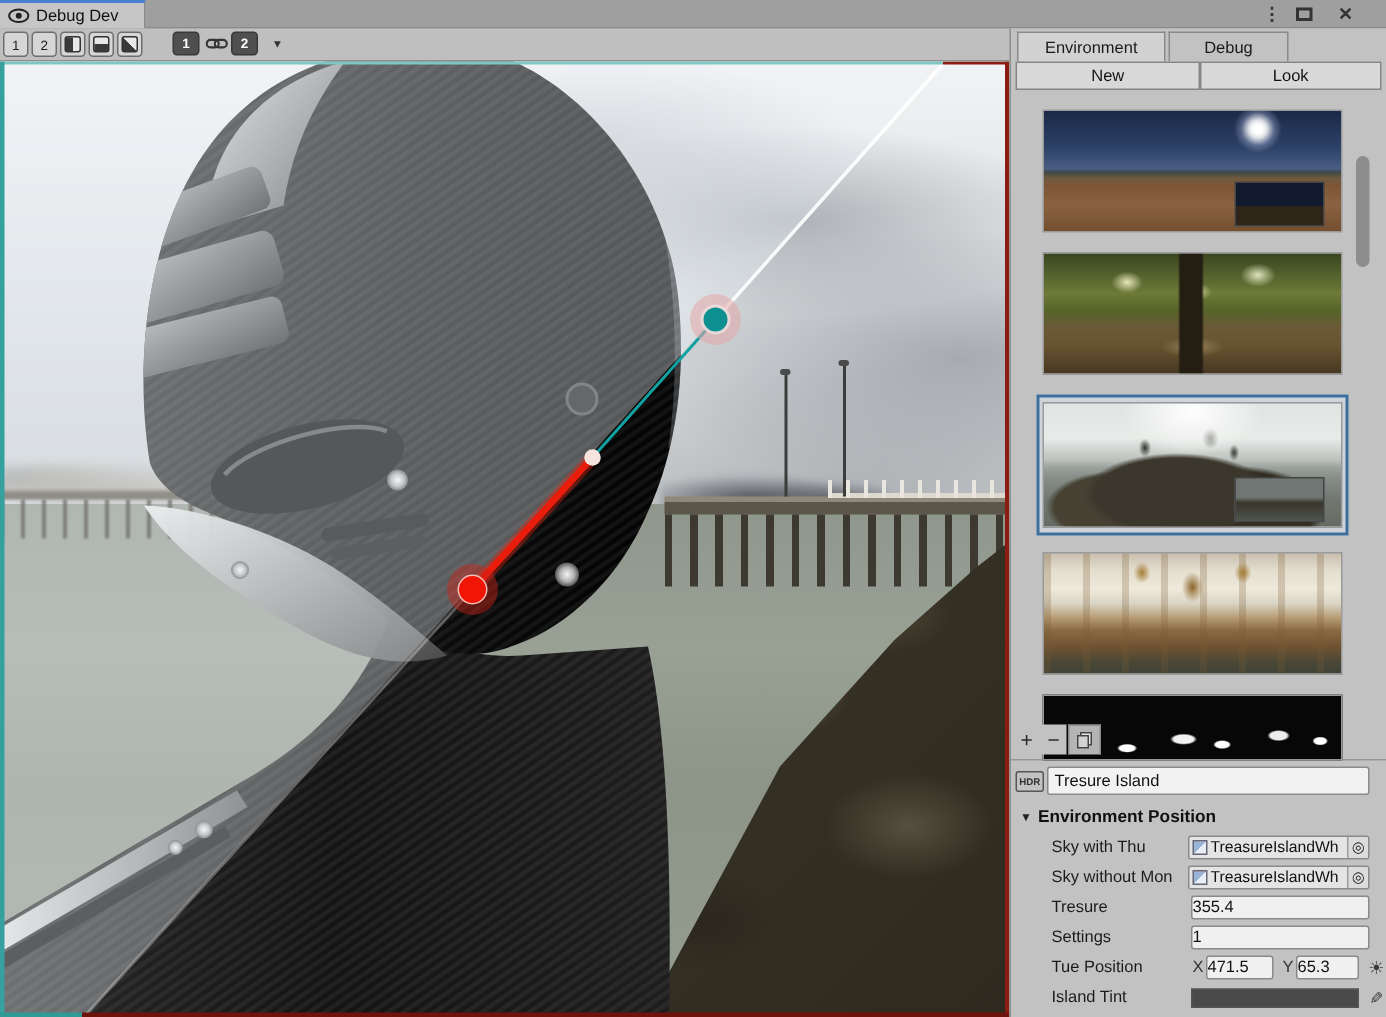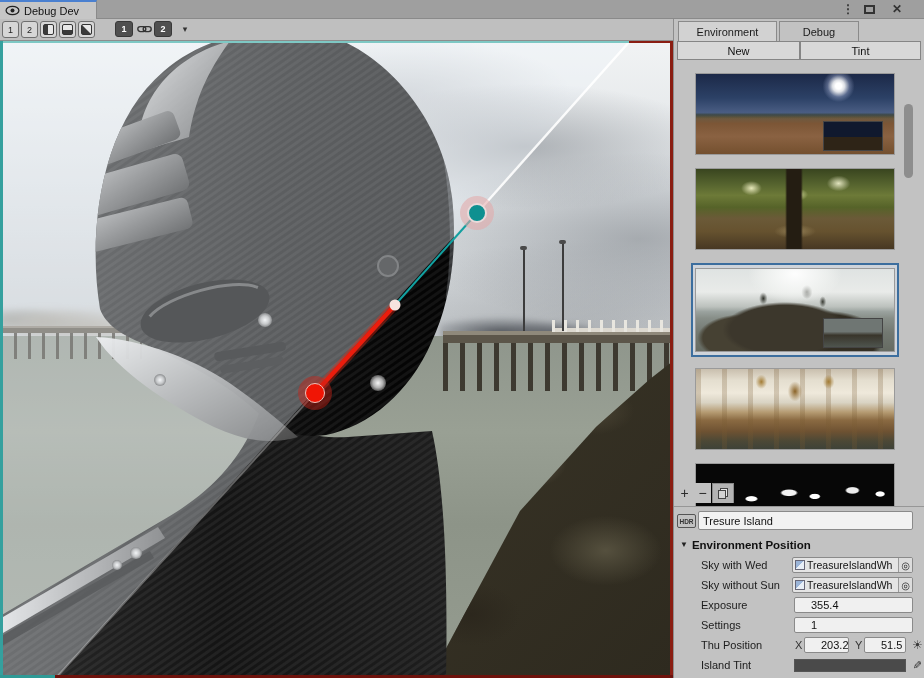--- a/index.html
+++ b/index.html
@@ -94,21 +94,21 @@
                font-size:6.5px; font-weight:bold; color:#333; display:flex; align-items:center; justify-content:center; }
   #hdr-name { left:24px; top:492px; width:215px; height:19px; background:#f2f2f2; border:1px solid #8a8a8a;
               border-radius:2px; font-size:11px; color:#111; display:flex; align-items:center; padding-left:4px;text-align:right; }
 
   #settings-header { left:0; top:517px; width:251px; height:17px; display:flex; align-items:center; gap:4px;
                      padding-left:6px; font-size:11.5px; font-weight:bold; color:#111; }
   #settings-header .arrow { font-size:8px; color:#222; }
   .srow { position:absolute; left:0; width:251px; height:20px; }
   .slabel { position:absolute; left:27px; top:3px; font-size:11px; color:#1c1c1c; white-space:nowrap; }
   .sfield { position:absolute; top:1px; height:16px; background:#f0f0f0; border:1px solid #8a8a8a; border-radius:2px;
-            font-size:11px; color:#111; display:flex; align-items:center; padding-left:16px; overflow:hidden; }
+            font-size:11px; color:#111; display:flex; align-items:center; padding-left:0; overflow:hidden; }
   .objfield { left:118px; width:121px; padding-left:2px; background:#e4e4e4; }
   .objfield .texico { width:10px; height:10px; flex:0 0 10px; margin-right:2px; border:1px solid #667;
             background: linear-gradient(135deg,#9ab4d8 0 50%, #e8eef6 50%); }
   .objfield .objtxt { white-space:nowrap; overflow:hidden; flex:1 1 auto; font-size:10.5px; }
   .objfield .picker { flex:0 0 14px; height:16px; margin-top:0px; border-left:1px solid #9a9a9a; background:#dcdcdc;
             display:flex; align-items:center; justify-content:center; font-size:10px; color:#222; }
   .numfield { left:120px; width:119px; }
   .xy-lab { position:absolute; top:3px; font-size:11px; color:#333; }
   #sun-btn { position:absolute; left:236px; top:1px; width:15px; height:16px; font-size:12px; color:#3a3a3a;
              display:flex; align-items:center; justify-content:center; }
@@ -331,21 +331,21 @@
   <div id="tab-env" class="ptab">
       <span>Environment</span>
     </div>
   <div id="tab-debug" class="ptab">
       <span>Debug</span>
     </div>
   <div id="btn-new" class="pbtn">
       <span>New</span>
     </div>
   <div id="btn-load" class="pbtn">
-      <span>Tint</span>
+      <span>Look</span>
     </div>
 
   <div id="envlist" class="abs">
     <div class="thumb t-desert" style="top:13px">
         <div class="inset"></div>
       </div>
     <div class="thumb t-forest" style="top:108px"></div>
     <div id="selframe">
       <div class="thumb t-island">
           <div class="inset"></div>
@@ -378,60 +378,60 @@
   <div id="hdr-name" class="abs">
       <span>Tresure Island</span>
     </div>
 
   <div id="settings-header" class="abs">
     <span class="arrow">▼</span>
     <span>Environment Position</span>
   </div>
 
   <div class="srow" style="top:537px">
-    <span class="slabel">Sky with Wed</span>
+    <span class="slabel">Sky with Thu</span>
     <div class="sfield objfield">
       <span class="texico"></span>
       <span class="objtxt">TreasureIslandWh</span>
       <span class="picker">◎</span>
     </div>
   </div>
 
   <div class="srow" style="top:557px">
-    <span class="slabel">Sky without Sun</span>
+    <span class="slabel">Sky without Mon</span>
     <div class="sfield objfield">
       <span class="texico"></span>
       <span class="objtxt">TreasureIslandWh</span>
       <span class="picker">◎</span>
     </div>
   </div>
 
   <div class="srow" style="top:577px">
-    <span class="slabel">Exposure</span>
+    <span class="slabel">Tresure</span>
     <div class="sfield numfield">
         <span>355.4</span>
       </div>
   </div>
 
   <div class="srow" style="top:597px">
     <span class="slabel">Settings</span>
     <div class="sfield numfield">
         <span>1</span>
       </div>
   </div>
 
   <div class="srow" style="top:617px">
-    <span class="slabel">Thu Position</span>
+    <span class="slabel">Tue Position</span>
     <span class="xy-lab" style="left:121px">X</span>
     <div class="sfield" style="left:130px; width:45px">
-        <span>203.2</span>
+        <span>471.5</span>
       </div>
     <span class="xy-lab" style="left:181px">Y</span>
     <div class="sfield" style="left:190px; width:42px">
-        <span>51.5</span>
+        <span>65.3</span>
       </div>
     <div id="sun-btn">
         <span>☀</span>
       </div>
   </div>
 
   <div class="srow" style="top:637px">
     <span class="slabel">Island Tint</span>
     <div id="tint-swatch" style="background: rgb(74, 74, 74);"></div>
     <div id="tint-dropper">✎</div>

